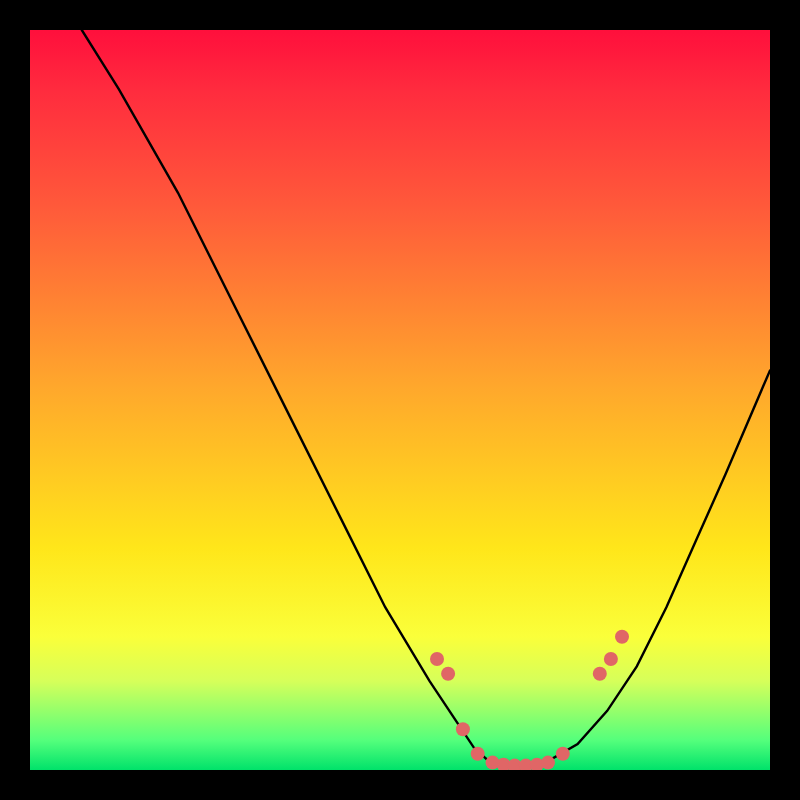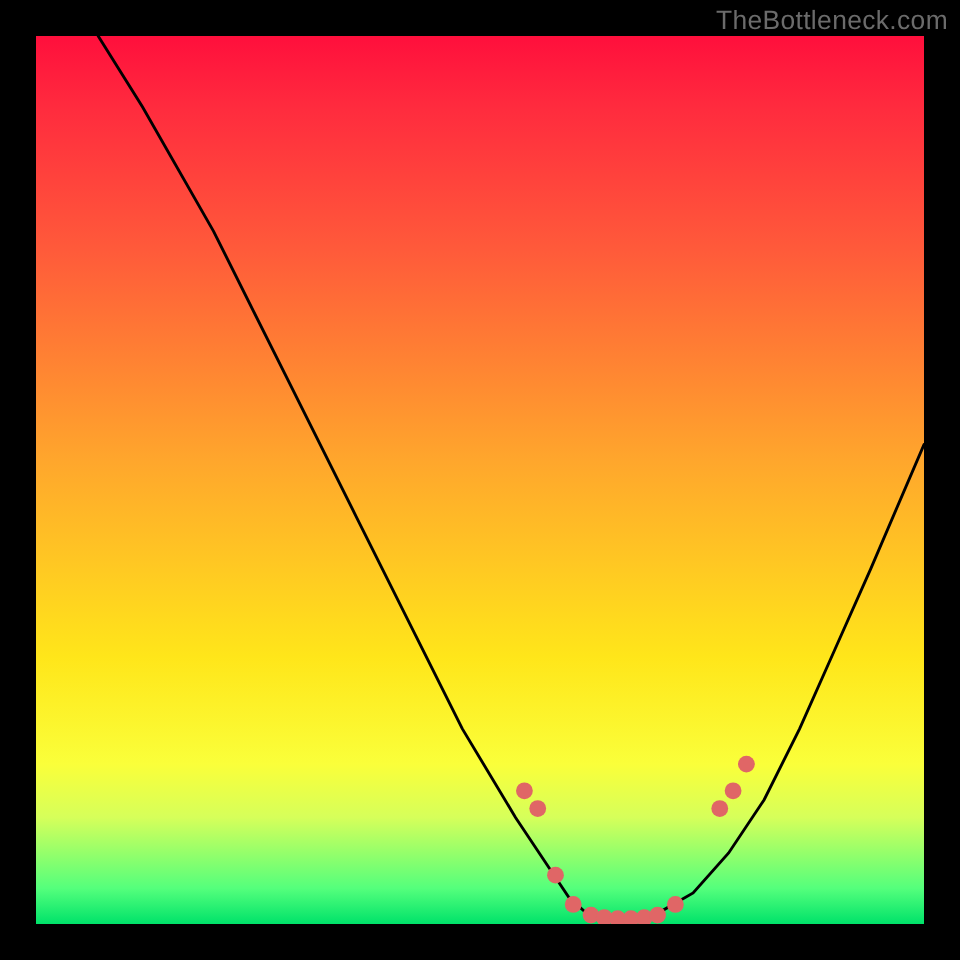--- a/index.html
+++ b/index.html
@@ -55,21 +55,20 @@
     top: 0;
     width: 740px;
     height: 740px;
     z-index: 10;
   }
 </style>
 </head>
 <body>
 
 <div class="frame">
-  <div class="watermark">TheBottleneck.com</div>
   <div class="plot">
     <svg class="curve" viewBox="0 0 740 740">
       <path id="main-curve" fill="none" stroke="#000" stroke-width="2.4" stroke-linecap="round" d="M51.8 0.0 L88.8 59.2 L148.0 162.8 L207.2 281.2 L266.4 399.6 L310.8 488.4 L355.2 577.2 L399.6 651.2 L429.2 695.6 L444.0 717.8 L458.8 731.1 L473.6 735.6 L488.4 736.3 L503.2 735.6 L518.0 731.1 L547.6 714.1 L577.2 680.8 L606.8 636.4 L636.4 577.2 L666.0 510.6 L695.6 444.0 L740.0 340.4"></path>
       <g id="markers">
           <circle cx="407.0" cy="629.0" r="7" fill="#e06666"></circle>
           <circle cx="418.1" cy="643.8" r="7" fill="#e06666"></circle>
           <circle cx="432.9" cy="699.3" r="7" fill="#e06666"></circle>
           <circle cx="447.7" cy="723.7" r="7" fill="#e06666"></circle>
           <circle cx="462.5" cy="732.6" r="7" fill="#e06666"></circle>
           <circle cx="473.6" cy="734.8" r="7" fill="#e06666"></circle>

